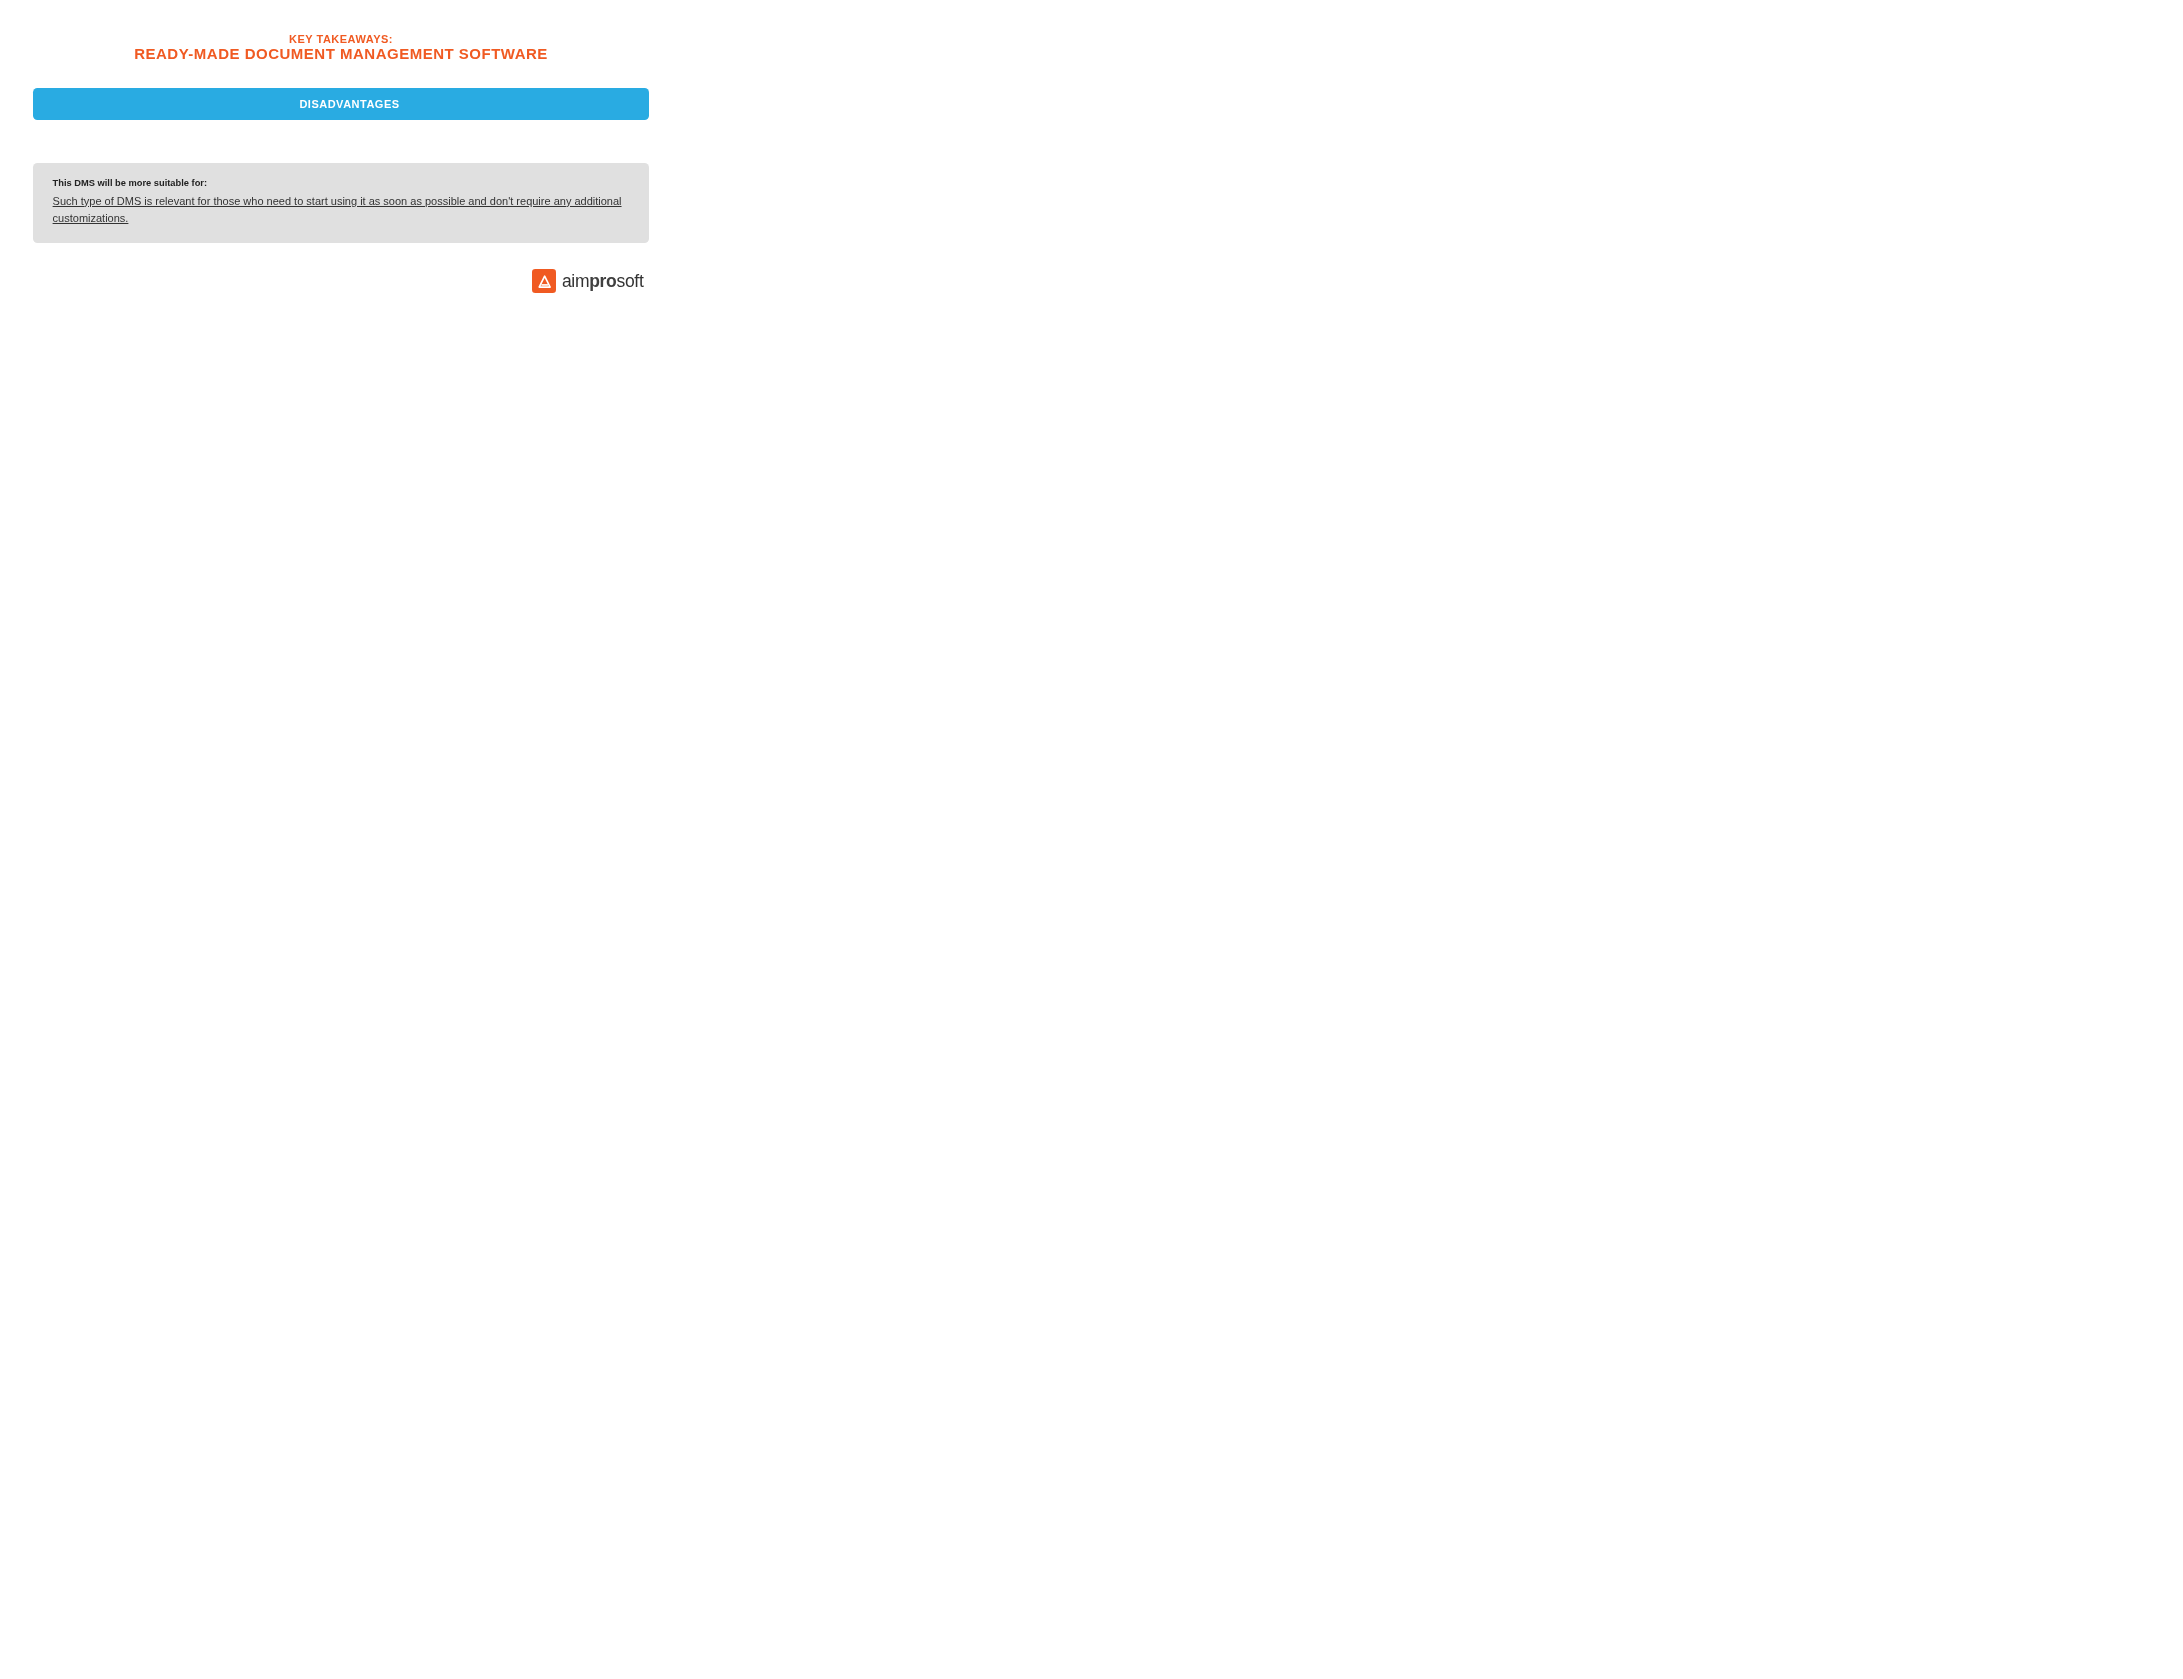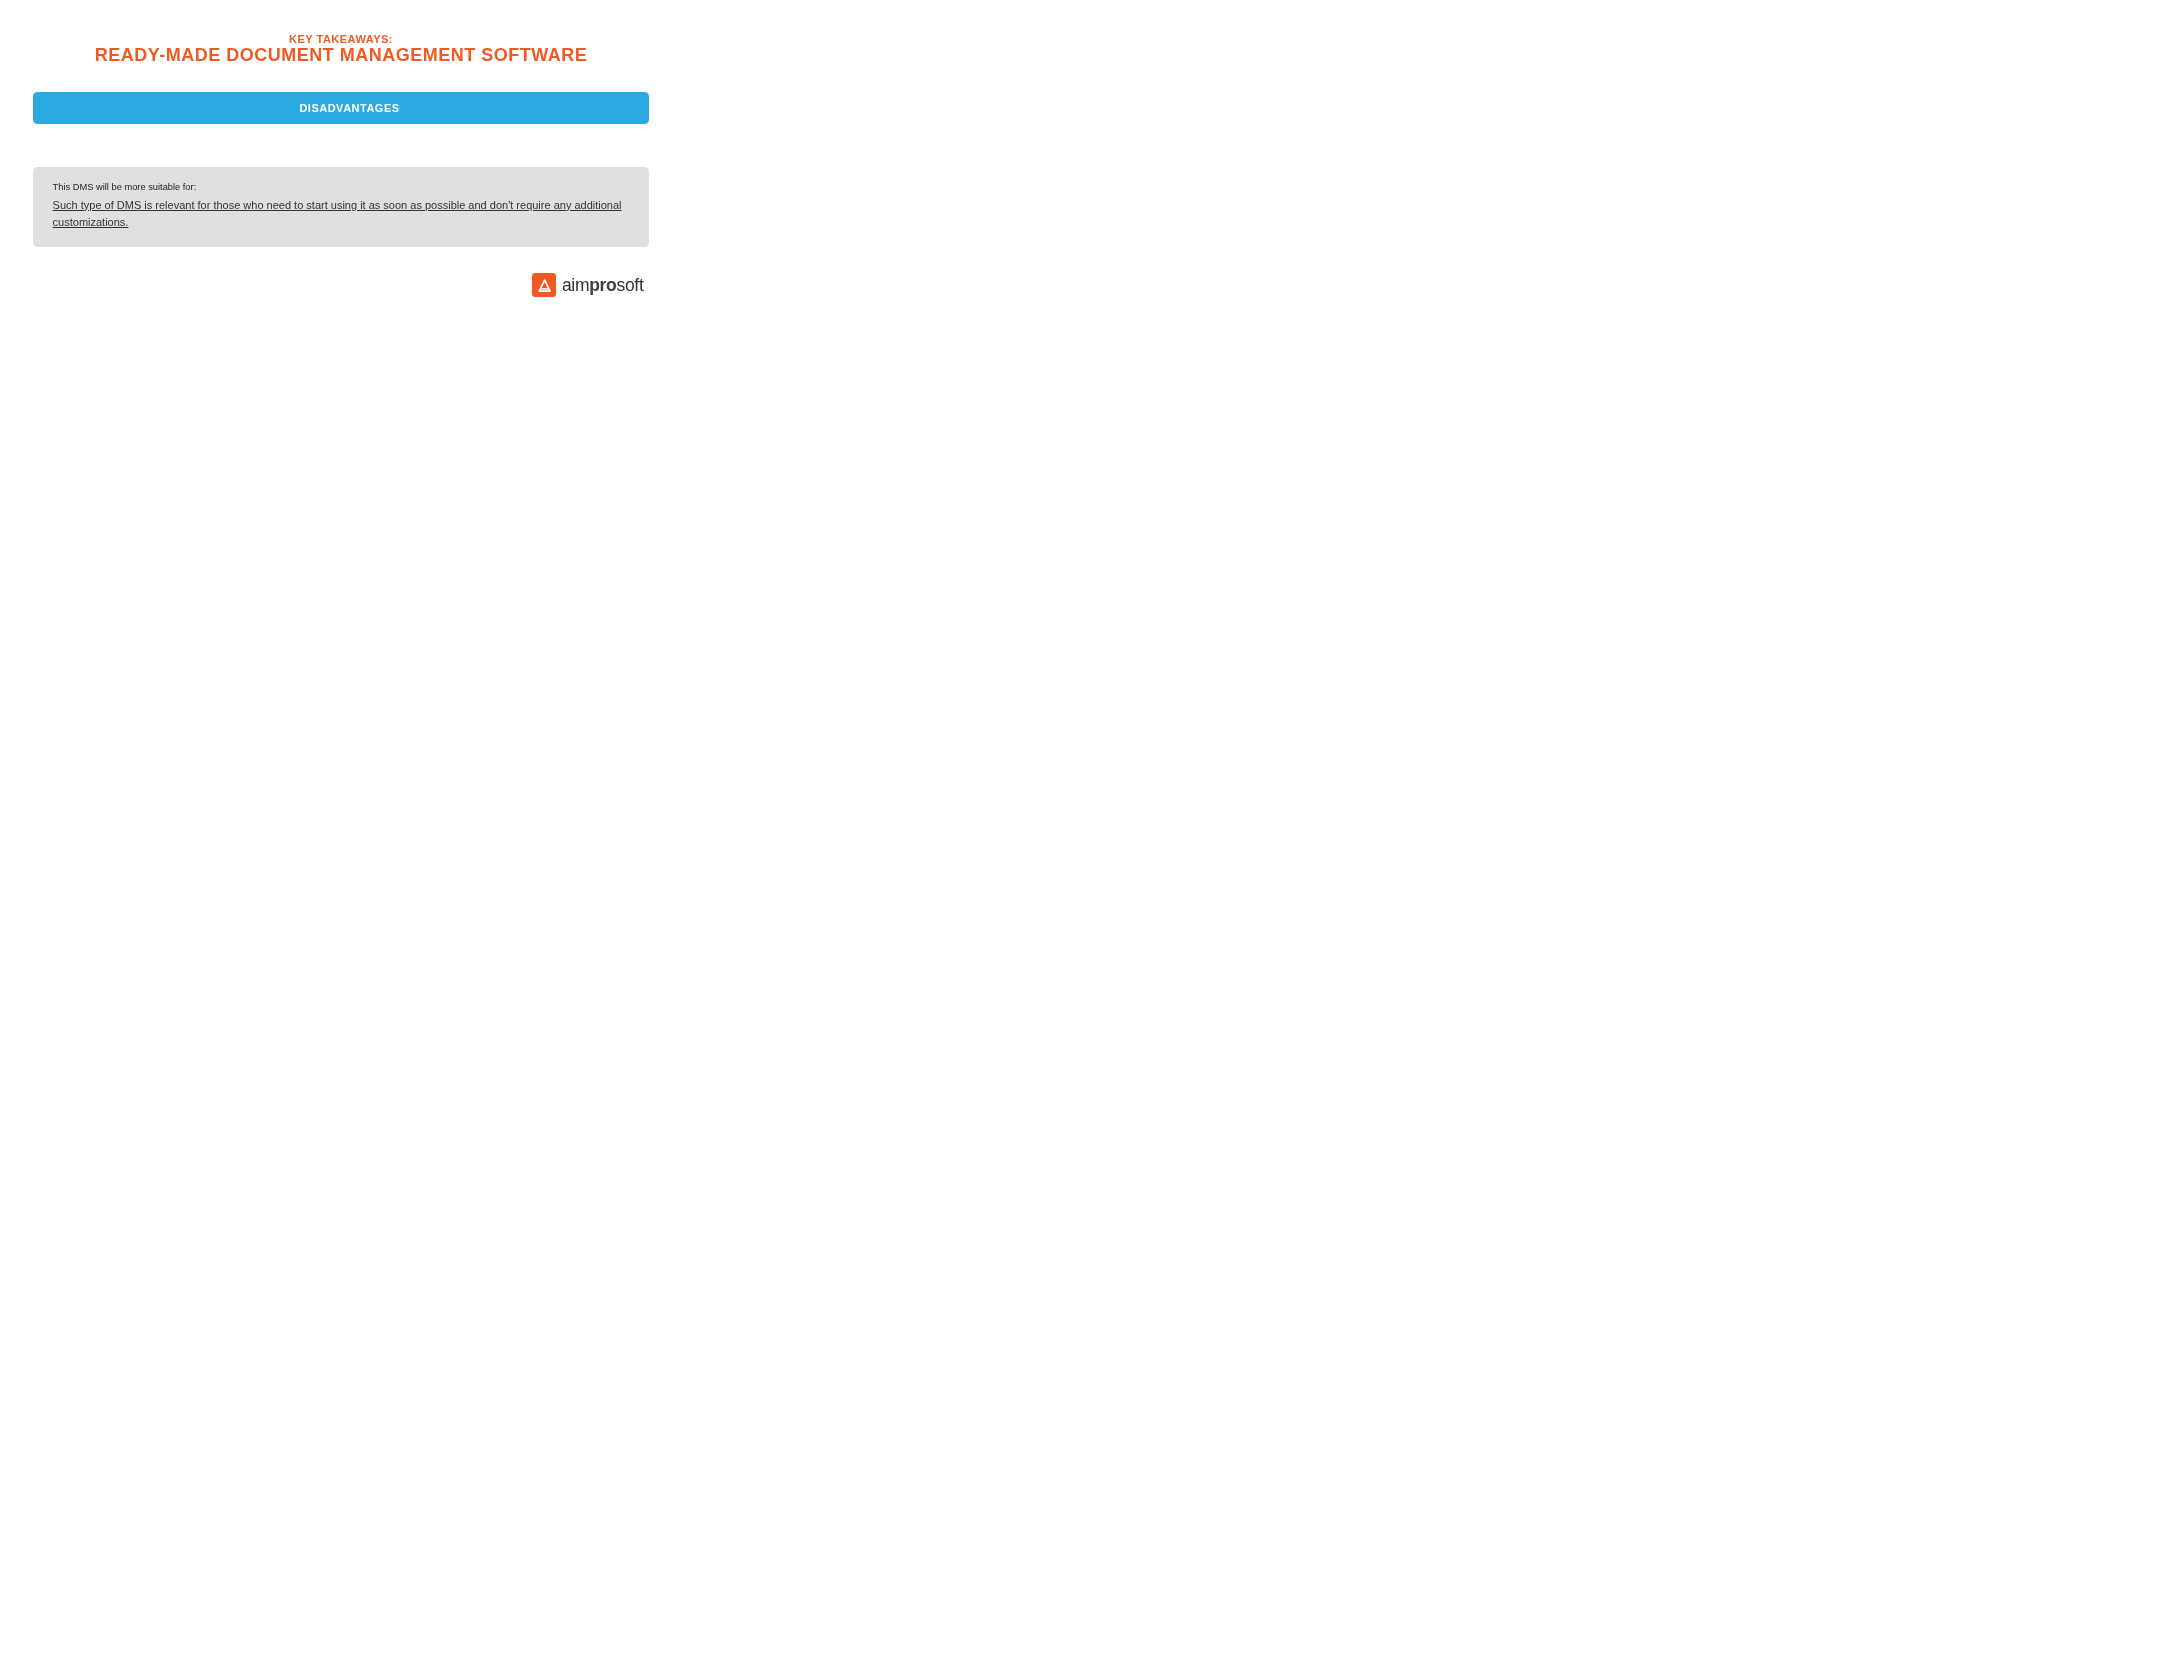--- a/index.html
+++ b/index.html
@@ -21,21 +21,21 @@
     .page-title .line1 {
       color: #f05a22;
       font-size: 11px;
       font-weight: 800;
       letter-spacing: 0.5px;
       display: block;
     }
 
     .page-title .line2 {
       color: #f05a22;
-      font-size: 18px;
+      font-size: 15px;
       font-weight: 800;
       letter-spacing: 0.5px;
       display: block;
     }
 
     .columns {
       display: flex;
       gap: 44px;
       margin-bottom: 26px;
       align-items: flex-start;
@@ -99,21 +99,21 @@
 
     .footer-box {
       background-color: #e0e0e0;
       border-radius: 4.4px;
       padding: 15.3px 19.6px;
       margin-bottom: 26px;
     }
 
     .footer-box .bold-text {
       font-size: 9.3px;
-      font-weight: 400;
+      font-weight: 700;
       color: #222222;
       margin-bottom: 4.4px;
     }
 
     .footer-box .normal-text {
       font-size: 11px;
       color: #333333;
       line-height: 1.6;
       text-decoration: underline;
     }

